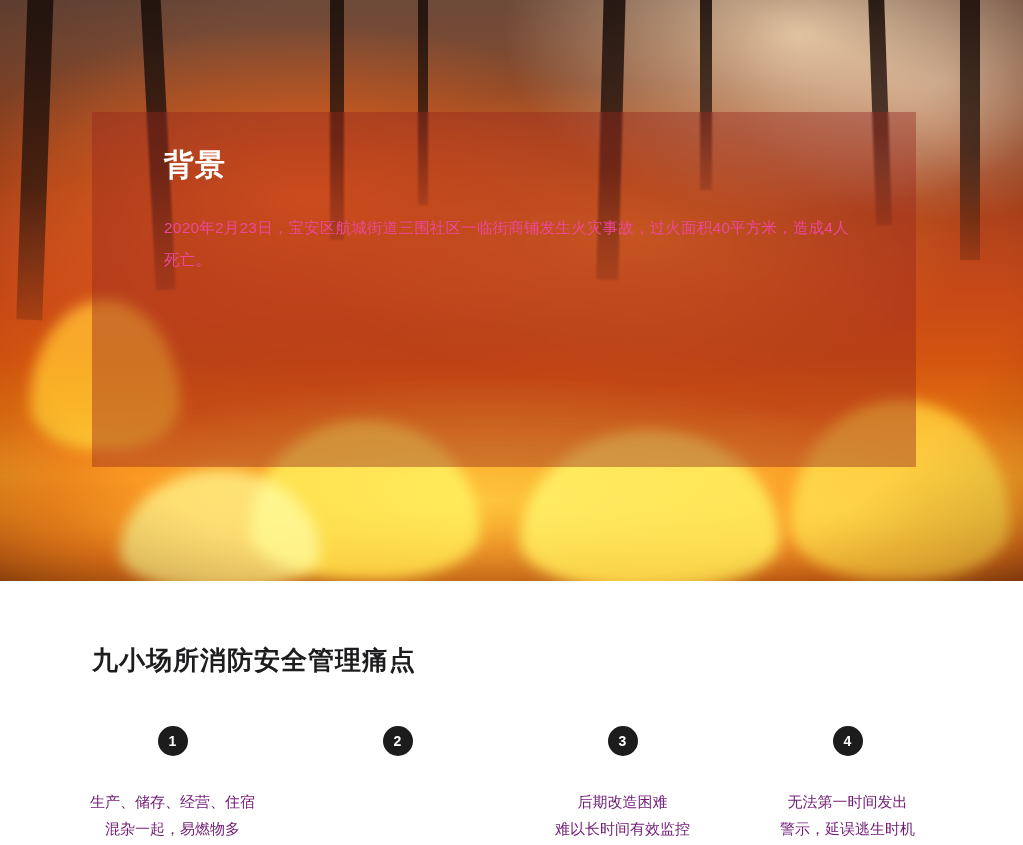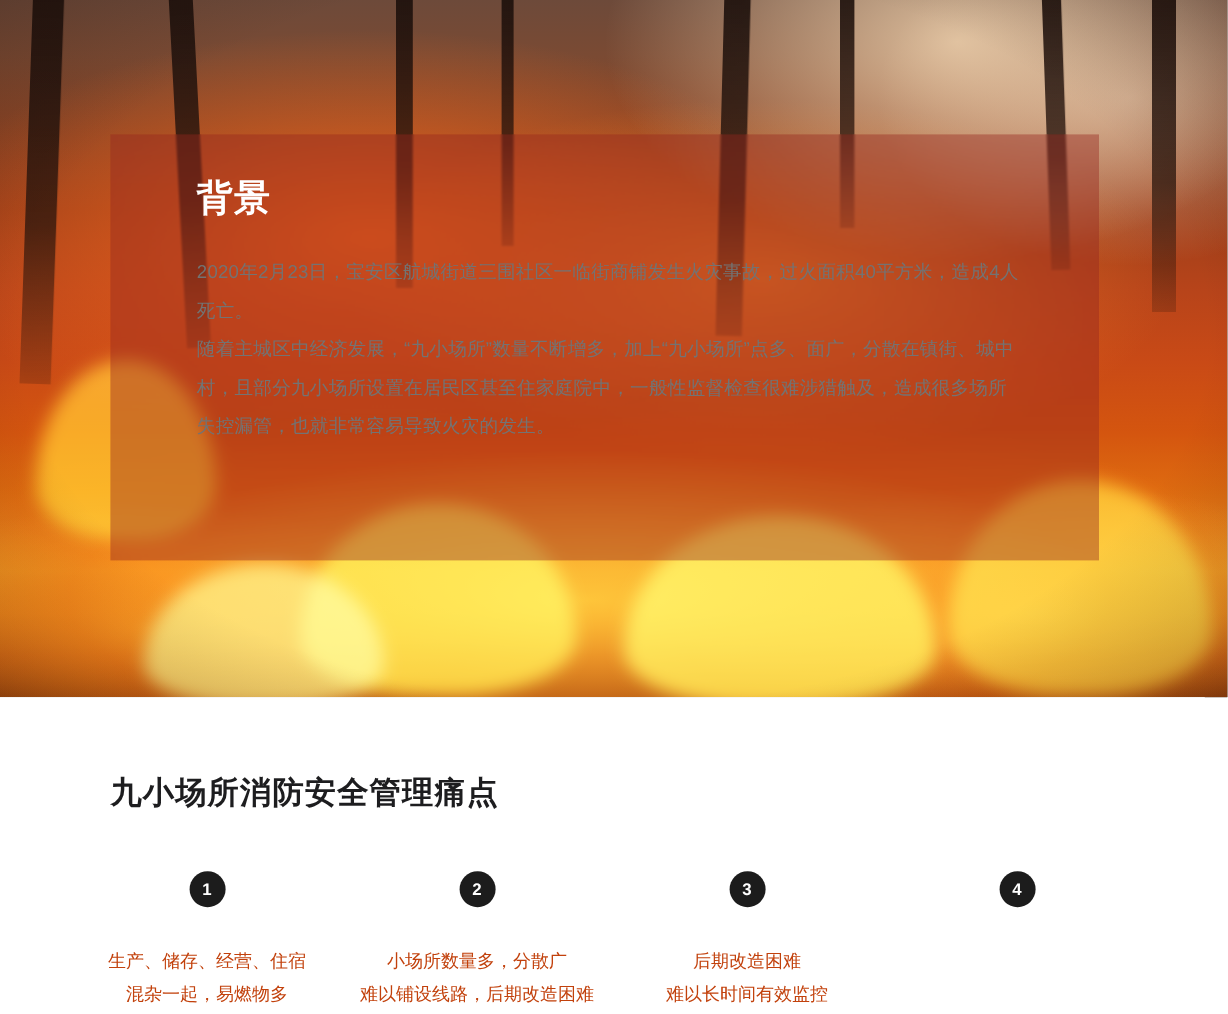--- a/index.html
+++ b/index.html
@@ -82,21 +82,21 @@
   .hero-card h1 {
     font-size: 30px;
     font-weight: bold;
     color: #ffffff;
     letter-spacing: 1px;
     margin-bottom: 26px;
   }
   .hero-card p {
     font-size: 15.5px;
     line-height: 32px;
-    color: #737373;
+    color: #ec4899;
     letter-spacing: 0.2px;
     max-width: 690px;
   }
 
   
   .pain {
     position: relative;
     width: 1004px;
     height: 264px;
     background: #ffffff;
@@ -132,21 +132,21 @@
     font-size: 14px;
     font-weight: bold;
     display: flex;
     align-items: center;
     justify-content: center;
     margin-bottom: 32px;
   }
   .pain-text {
     font-size: 15px;
     line-height: 27px;
-    color: #c2410c;
+    color: #701a75;
     text-align: center;
     white-space: pre-line;
   }
 </style>
 </head>
 <body>
 
 <section class="hero">
   <div class="hero-photo"></div>
 
@@ -162,40 +162,39 @@
   <div class="flame-lick" style="left:30px;  top:300px; width:150px; height:150px; background:rgba(255,150,30,0.85);"></div>
   <div class="flame-lick" style="left:250px; top:420px; width:230px; height:160px; background:rgba(255,190,50,0.9);"></div>
   <div class="flame-lick" style="left:520px; top:430px; width:260px; height:160px; background:rgba(255,200,60,0.9);"></div>
   <div class="flame-lick" style="left:790px; top:400px; width:220px; height:180px; background:rgba(255,160,40,0.85);"></div>
   <div class="flame-lick" style="left:120px; top:470px; width:200px; height:120px; background:rgba(255,230,120,0.75);"></div>
   <div class="hero-vignette"></div>
 
   <div class="hero-card">
     <h1>背景</h1>
     <p>2020年2月23日，宝安区航城街道三围社区一临街商铺发生火灾事故，过火面积40平方米，造成4人死亡。</p>
-    <p>随着主城区中经济发展，“九小场所”数量不断增多，加上“九小场所”点多、面广，分散在镇街、城中村，且部分九小场所设置在居民区甚至住家庭院中，一般性监督检查很难涉猎触及，造成很多场所失控漏管，也就非常容易导致火灾的发生。</p>
   </div>
 </section>
 
 <section class="pain">
   <h2 class="pain-title">九小场所消防安全管理痛点</h2>
 
   <div class="pain-grid">
     <div class="pain-col">
       <div class="pain-badge">1</div>
       <div class="pain-text">生产、储存、经营、住宿
 混杂一起，易燃物多</div>
     </div>
     <div class="pain-col">
       <div class="pain-badge">2</div>
-      <div class="pain-text">小场所数量多，分散广
-难以铺设线路，后期改造困难</div>
     </div>
     <div class="pain-col">
       <div class="pain-badge">3</div>
       <div class="pain-text">后期改造困难
 难以长时间有效监控</div>
     </div>
     <div class="pain-col">
       <div class="pain-badge">4</div>
+      <div class="pain-text">无法第一时间发出
+警示，延误逃生时机</div>
     </div>
   </div>
 </section>
 
 </body></html>

